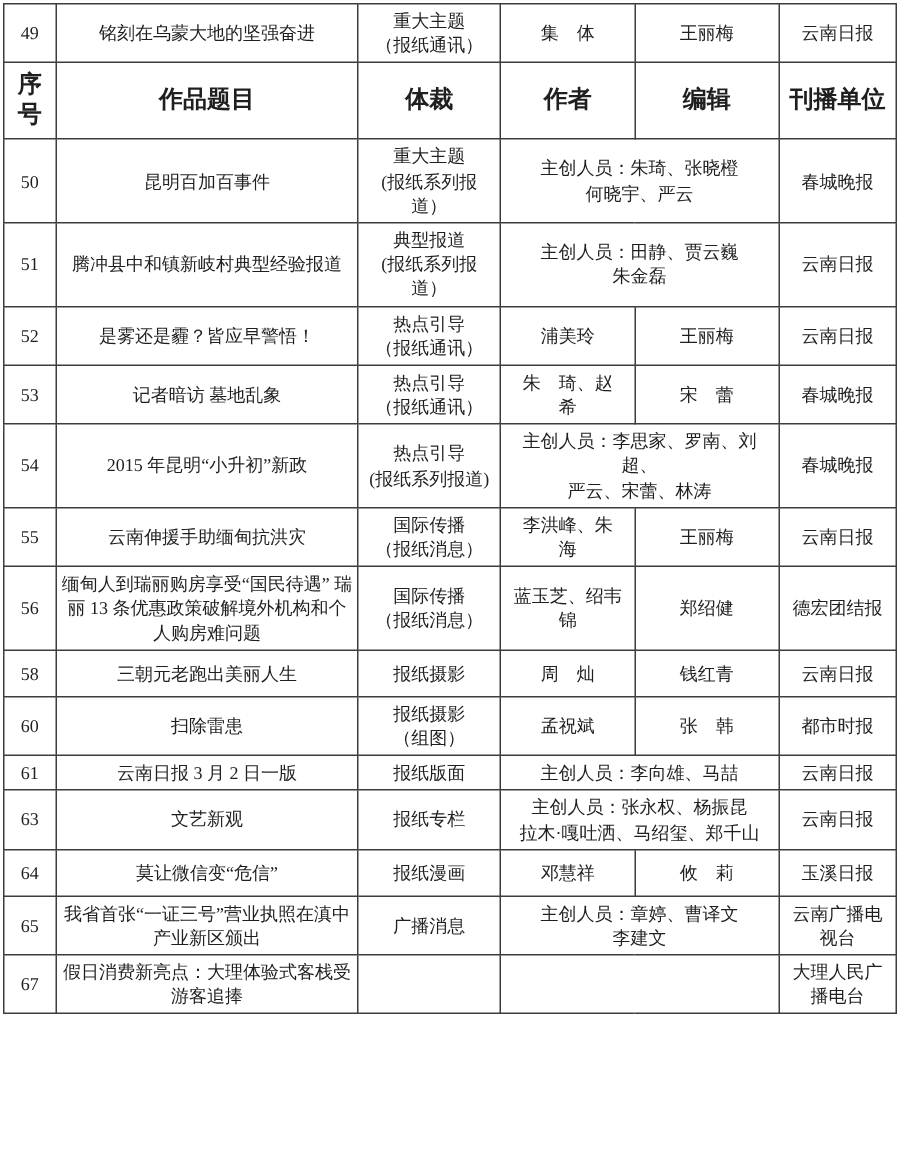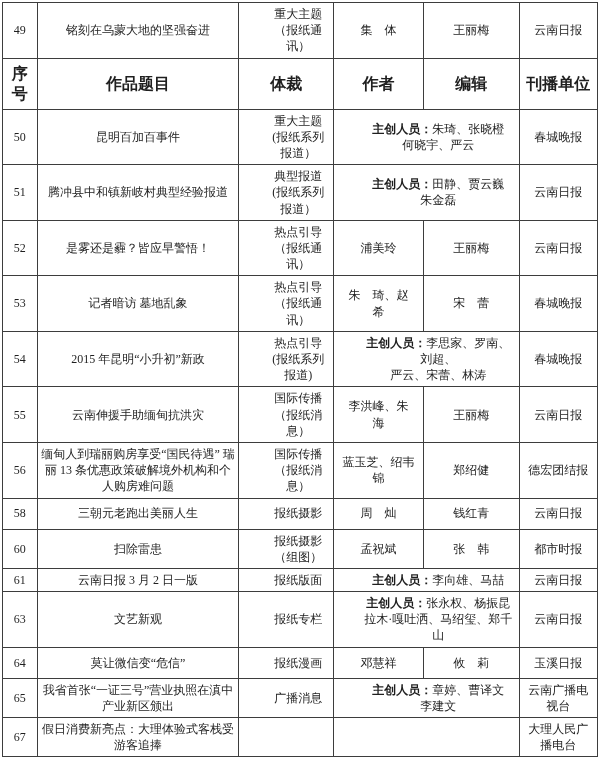--- a/index.html
+++ b/index.html
@@ -31,22 +31,22 @@
     padding:5px 2px;
     line-height:1.25;
     height:40px;
   }
   .col-num{width:34px;}
   .col-title{width:198px;}
   .col-genre{width:93px;}
   .col-author{width:88px;}
   .col-editor{width:94px;}
   .col-pub{width:77px;}
-  .creators-prefix{font-weight:bold;}
-  td .line{display:block;margin-left:24px;}
+  .creators-prefix{font-weight:normal;}
+  td .line{display:block;}
   tr.r-single td{height:24px;}
 </style>
 </head>
 <body>
 
 <div class="page">
   <table>
     <colgroup>
       <col class="col-num">
         <col class="col-title">

